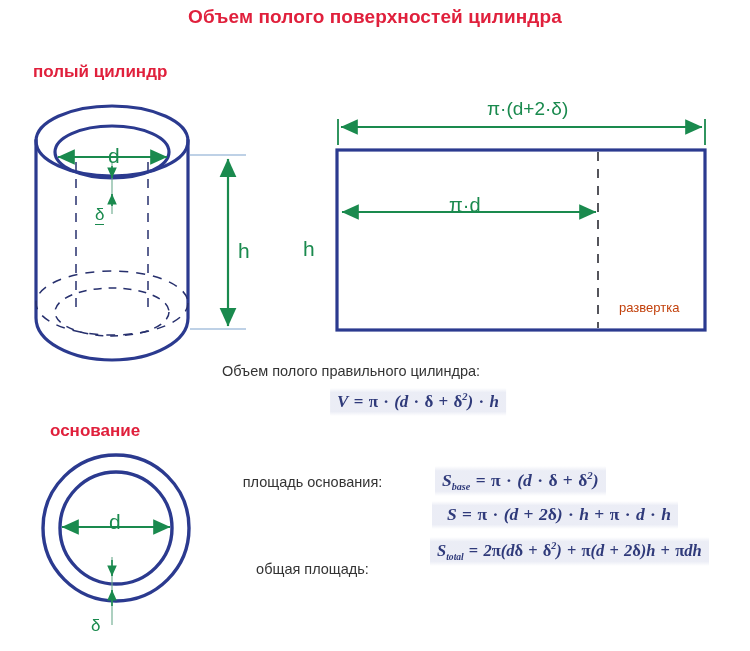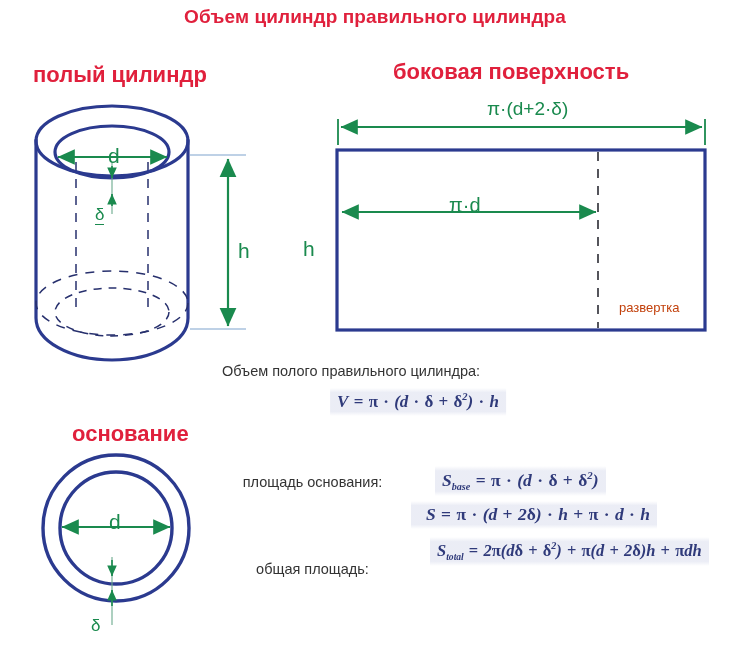--- a/index.html
+++ b/index.html
@@ -25,28 +25,28 @@
     left: 0;
     top: 6px;
     width: 750px;
     text-align: center;
     font-size: 19px;
     font-weight: bold;
     color: #e0203c;
     letter-spacing: 0.1px;
   }
   .subtitle {
-    font-size: 22px;
+    font-size: 17px;
     font-weight: bold;
     color: #e0203c;
     white-space: nowrap;
   }
   #sub-hollow { left: 33px;  top: 62px; }
   #sub-lateral { left: 393px; top: 59px; }
-  #sub-base    { left: 72px;  top: 421px; }
+  #sub-base    { left: 50px;  top: 421px; }
 
   
   svg.layer {
     position: absolute;
     left: 0;
     top: 0;
     width: 750px;
     height: 651px;
     overflow: visible;
     pointer-events: none;
@@ -113,32 +113,31 @@
     font-size: 17px;
     transform: translateX(-50%);
   }
   .f-row-caption { position: absolute; width: 215px; }
   #cap-base    { left: 205px; top: 474px; }
   #cap-lateral { left: 205px; top: 509px; }
   #cap-total   { left: 205px; top: 545px; margin-top: 16px; }
 
   .f-small { font-size: 17.5px; }
   #f-base    { left: 435px; top: 466px; }
-  #f-lateral { left: 411px; top: 501px; padding-left: 15px; }
+  #f-lateral { left: 432px; top: 501px; padding-left: 15px; }
   #f-total   { left: 430px; top: 537px; font-size: 16.5px; }
 </style>
 </head>
 <body>
 
 <div id="page">
 
-  <div class="abs title">Объем цилиндр правильного цилиндра</div>
+  <div class="abs title">Объем полого поверхностей цилиндра</div>
 
   <div class="abs subtitle" id="sub-hollow">полый цилиндр</div>
-  <div class="abs subtitle" id="sub-lateral">боковая поверхность</div>
   <div class="abs subtitle" id="sub-base">основание</div>
 
   <svg class="layer" viewBox="0 0 750 651">
     <defs>
       <marker id="arrGreen" markerWidth="9" markerHeight="9" refX="8.4" refY="4.5" orient="auto" markerUnits="strokeWidth">
         <path d="M0,0.6 L8.6,4.5 L0,8.4 Z" fill="#1a8a4e"></path>
       </marker>
       <marker id="arrGreenStart" markerWidth="9" markerHeight="9" refX="0.6" refY="4.5" orient="auto" markerUnits="strokeWidth">
         <path d="M9,0.6 L0.4,4.5 L9,8.4 Z" fill="#1a8a4e"></path>
       </marker>

